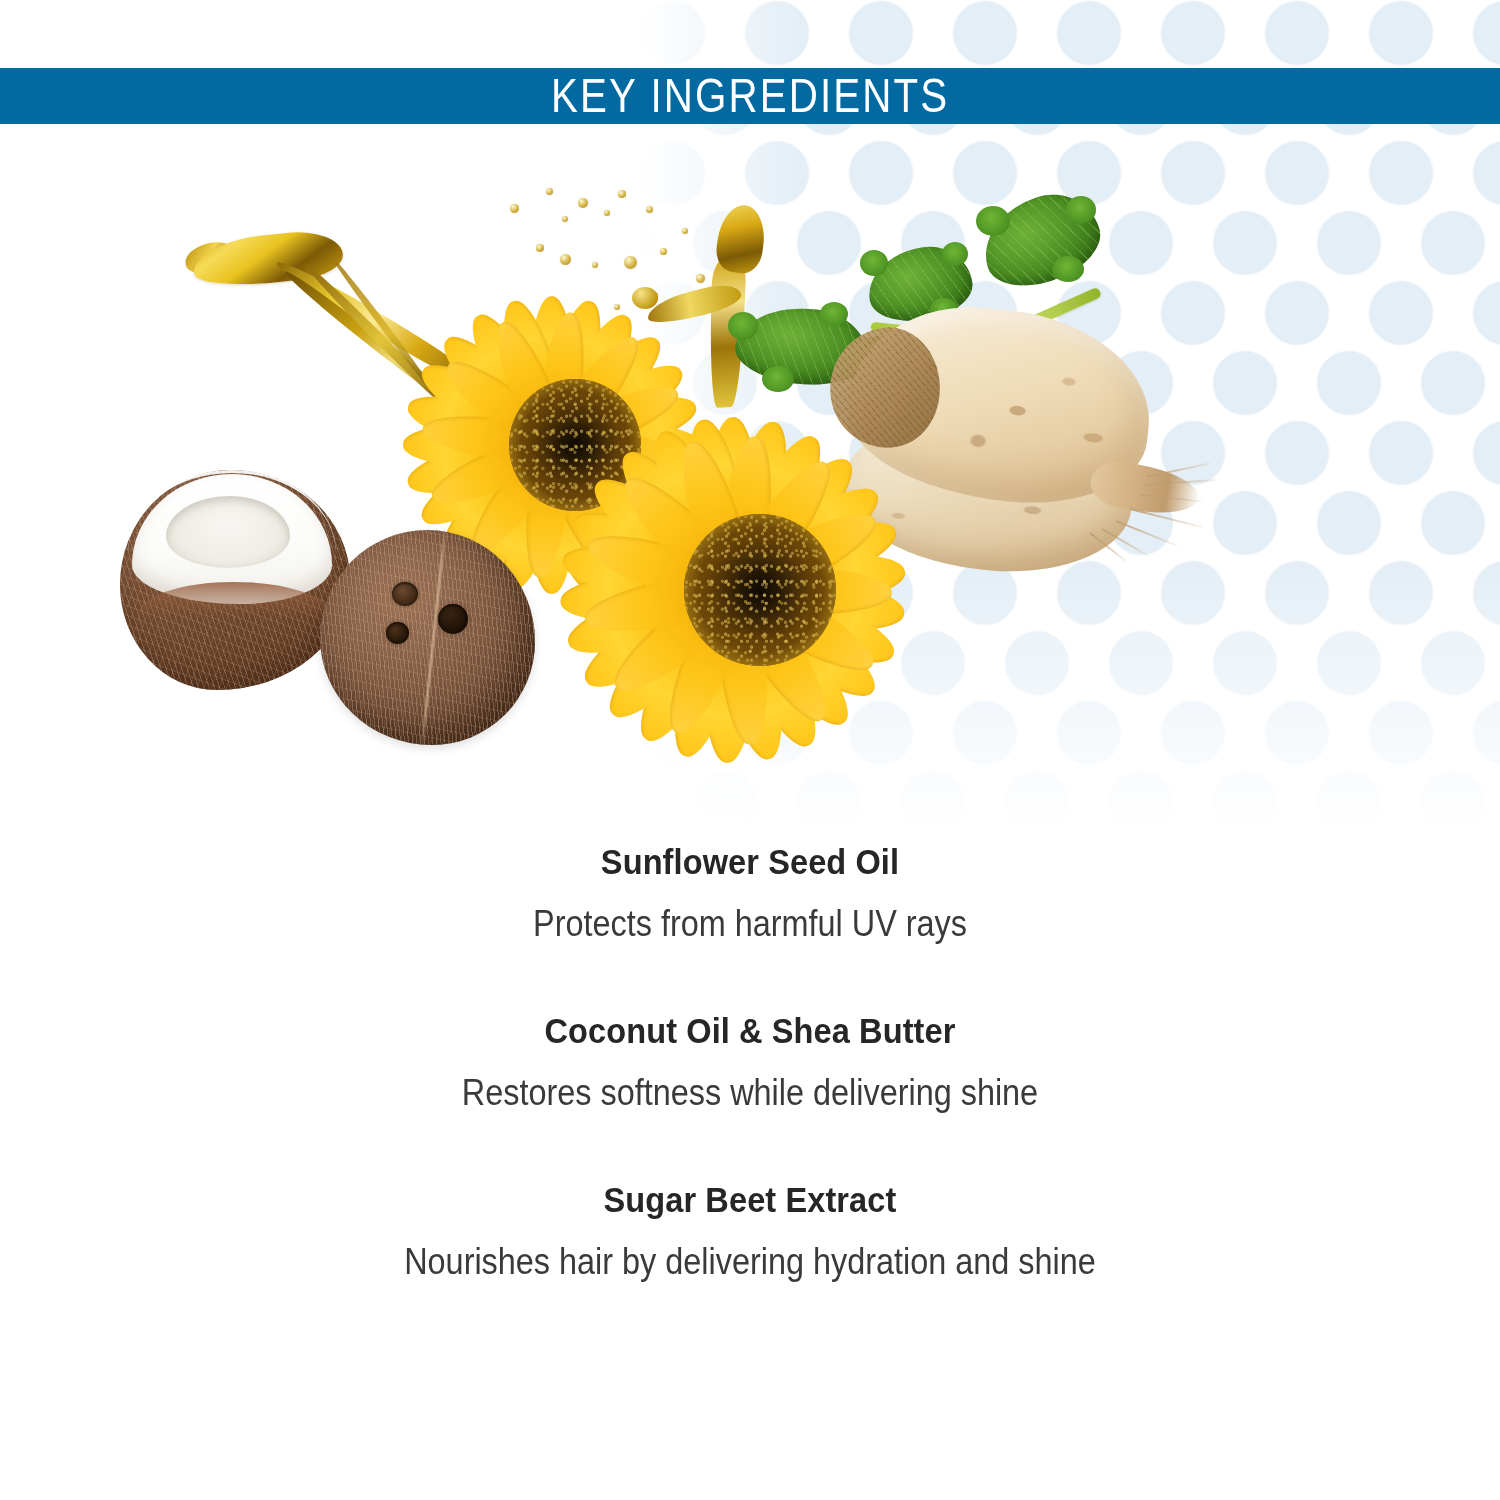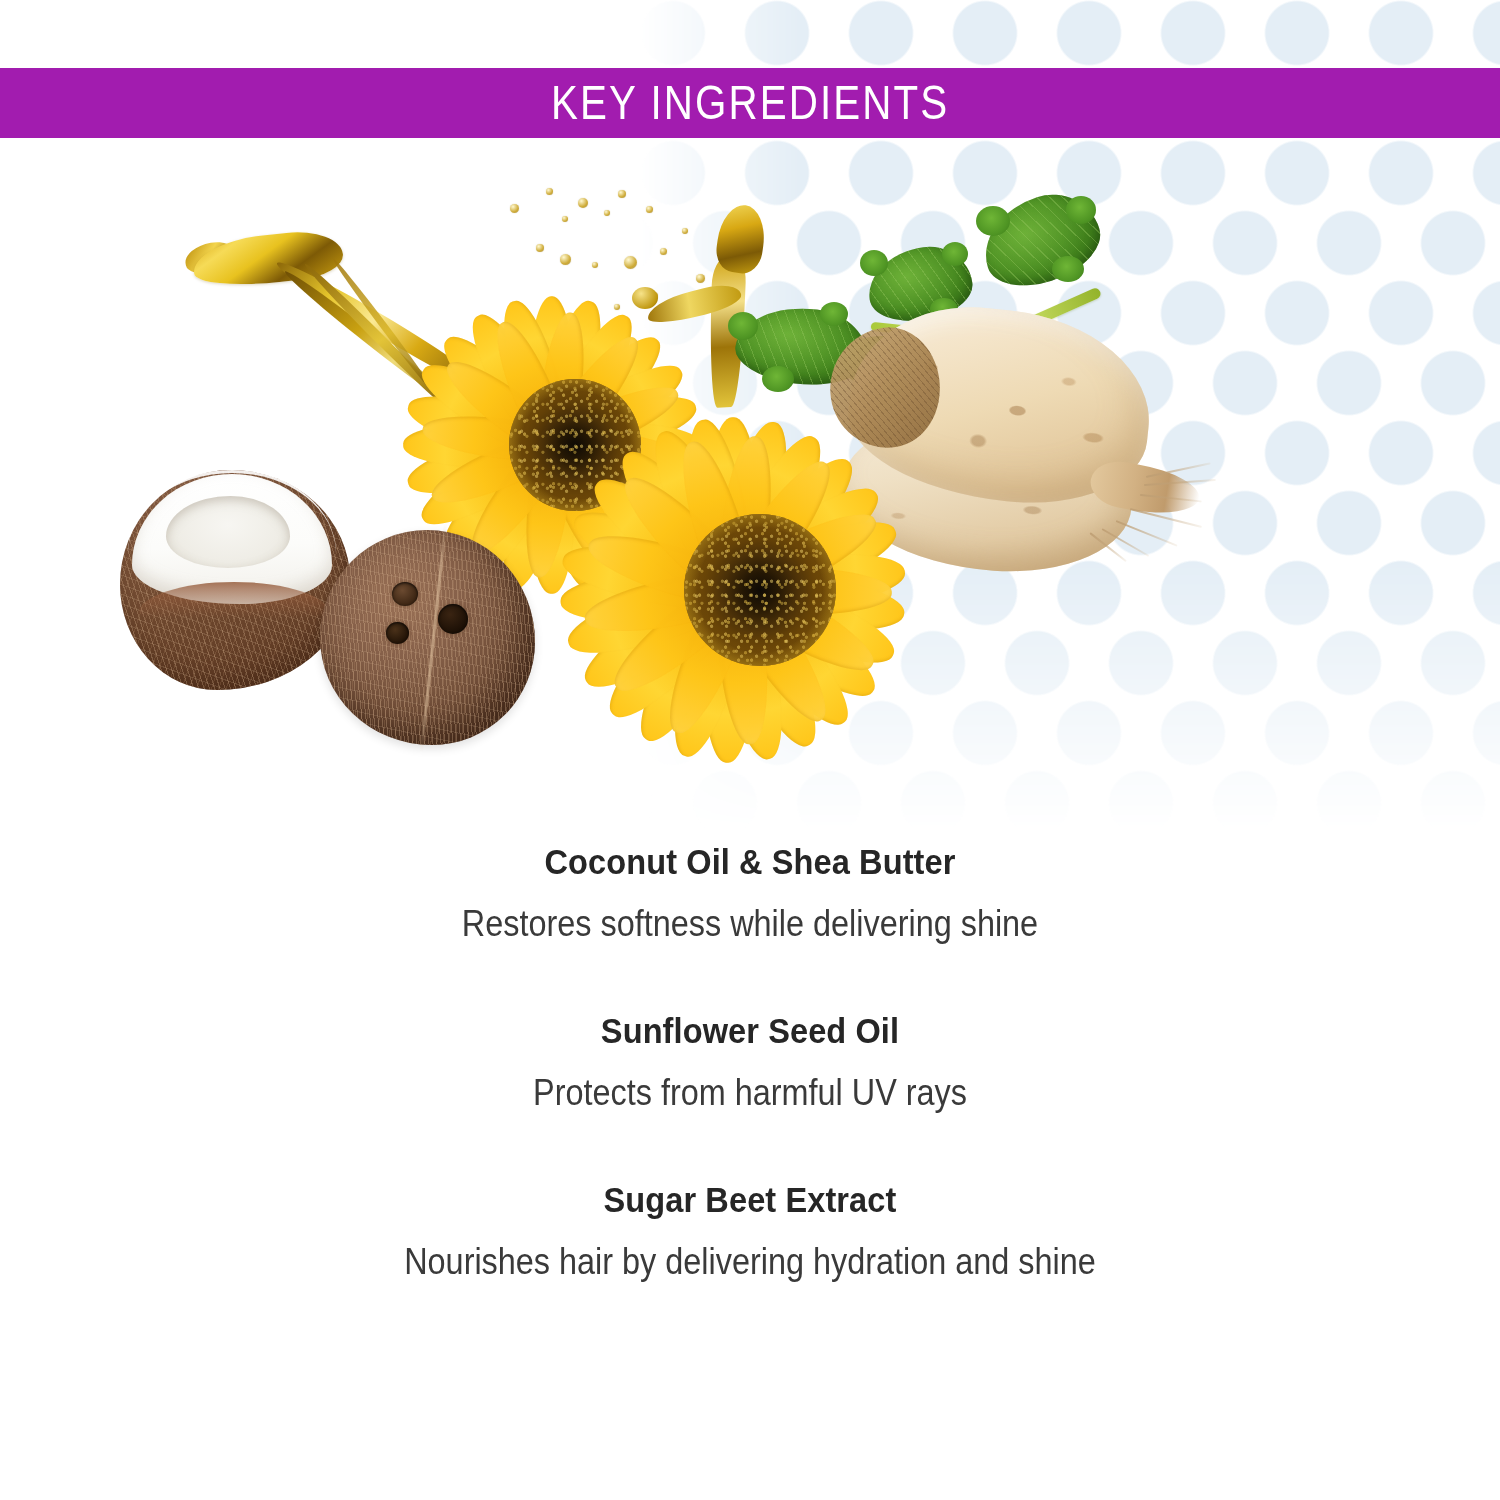--- a/index.html
+++ b/index.html
@@ -41,22 +41,22 @@
     mask-composite: intersect;
     pointer-events: none;
   }
 
   
   .banner {
     position: absolute;
     left: 0;
     top: 68px;
     width: 1500px;
-    height: 70px;
-    background: #a21caf;
+    height: 56px;
+    background: #0369a1;
     display: flex;
     align-items: center;
     justify-content: center;
   }
   .banner-title {
     color: #ffffff;
     font-size: 48px;
     line-height: 1;
     font-weight: 400;
     letter-spacing: 2.5px;
@@ -576,27 +576,27 @@
       </div>
       <div class="sf-core"></div>
       <div class="sf-core-rim"></div>
     </div>
 
   </div>
 
   <div class="ingredients">
 
     <div class="ing-block">
+      <div class="ing-name">Sunflower Seed Oil</div>
+      <div class="ing-desc">Protects from harmful UV rays</div>
+    </div>
+
+    <div class="ing-block">
       <div class="ing-name">Coconut Oil &amp; Shea Butter</div>
       <div class="ing-desc">Restores softness while delivering shine</div>
-    </div>
-
-    <div class="ing-block">
-      <div class="ing-name">Sunflower Seed Oil</div>
-      <div class="ing-desc">Protects from harmful UV rays</div>
     </div>
 
     <div class="ing-block">
       <div class="ing-name">Sugar Beet Extract</div>
       <div class="ing-desc">Nourishes hair by delivering hydration and shine</div>
     </div>
 
   </div>
 
 </div>

